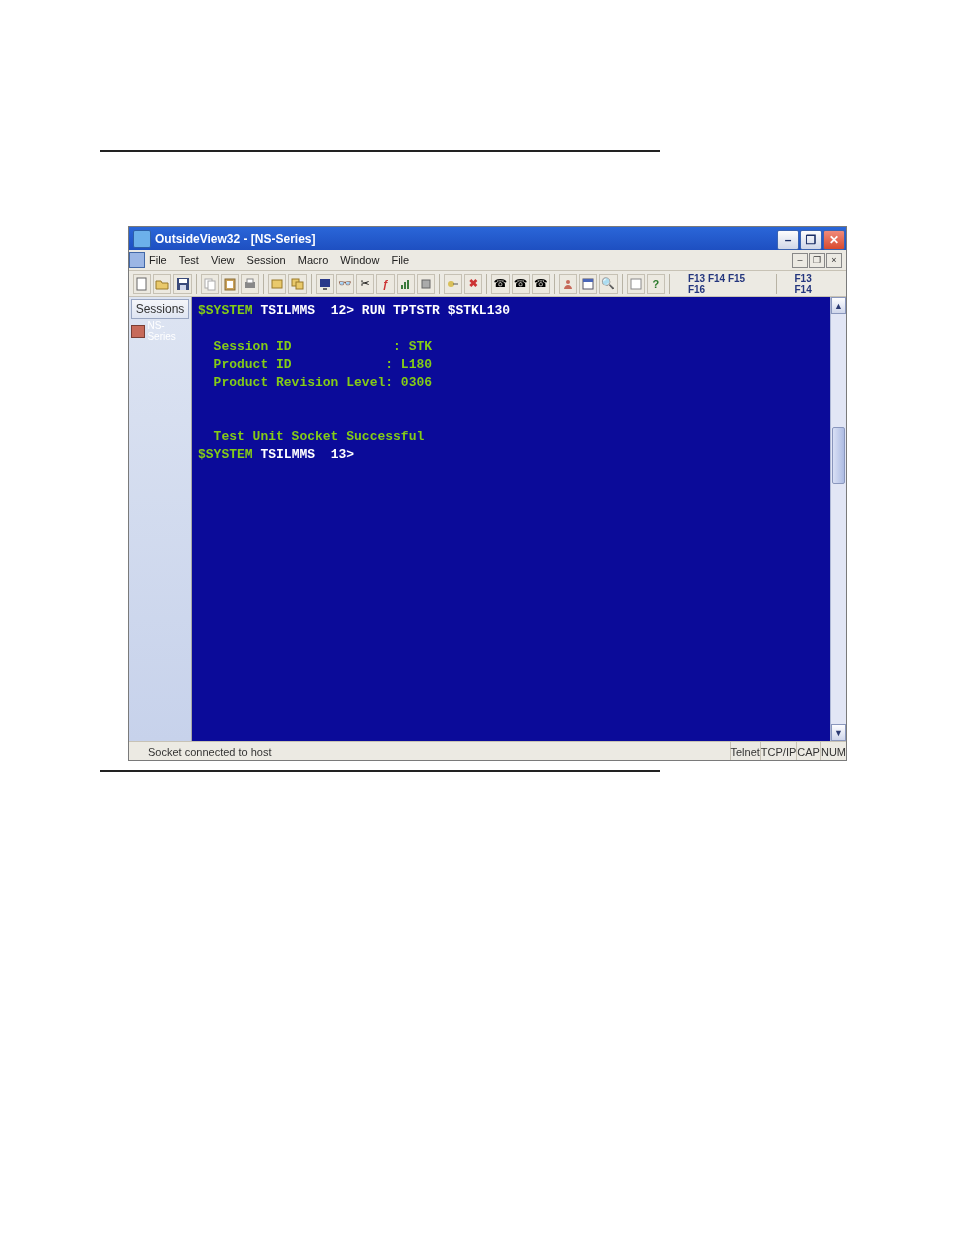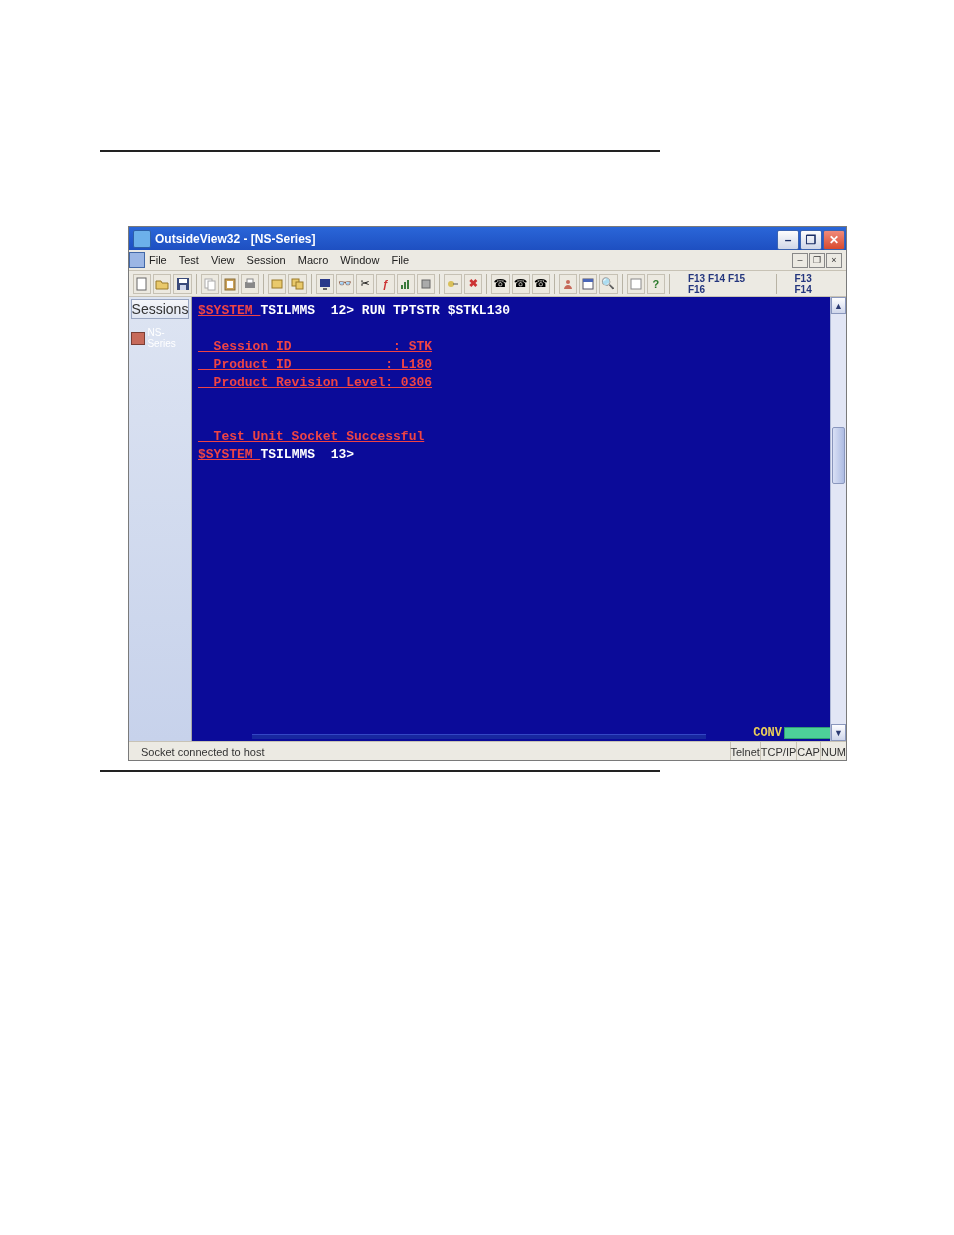--- a/index.html
+++ b/index.html
@@ -18,38 +18,38 @@
   .menubar span{margin-right:12px;cursor:default;}
   .mdi-ctrls{margin-left:auto;display:flex;align-items:center;padding-right:4px;font-size:10px;color:#333;}
   .mdi-ctrls .mbtn{width:14px;height:13px;background:#eceae3;border:1px solid #888;margin-left:1px;display:flex;align-items:center;justify-content:center;font-size:9px;}
   .toolbar{height:25px;background:#eceae3;border-bottom:1px solid #c7c2b5;display:flex;align-items:center;padding:0 3px;overflow:hidden;}
   .tbtn{width:18px;height:18px;margin:0 1px;background:#ece9e0;border:1px solid #c6c1b4;display:inline-flex;align-items:center;justify-content:center;font-size:11px;}
   .tbtn svg{display:block;}
   .tsep{width:1px;height:20px;background:#b8b3a4;margin:0 3px;}
   .fkey{font-size:10px;font-weight:bold;color:#24367e;margin:0 15px;}
   .workarea{display:flex;height:444px;}
   .sidebar{width:62px;background:linear-gradient(#dde4f2,#c7d2eb);border-right:1px solid #a7a7a7;padding-top:2px;}
-  .stab{height:18px;background:linear-gradient(#f5f6f9,#dfe5f2);border:1px solid #99a6c2;margin:0 2px 8px 2px;display:flex;align-items:center;justify-content:center;font-size:14px;color:#333;}
+  .stab{height:18px;background:linear-gradient(#f5f6f9,#dfe5f2);border:1px solid #99a6c2;margin:0 2px 1px 2px;display:flex;align-items:center;justify-content:center;font-size:12px;color:#333;}
   .sitem{display:flex;align-items:center;font-size:10px;color:#fff;margin-left:2px;}
   .sitem .sic{width:13px;height:11px;background:#c76a5a;border:1px solid #7a3e34;margin-right:2px;}
   .term-wrap{flex:1;position:relative;display:flex;}
   .term{flex:1;background:#0b0b99;color:#fff;font-family:"Courier New",monospace;font-size:13px;line-height:18px;padding:5px 0 0 6px;white-space:pre;position:relative;}
-  .tw{color:#ef4444;font-weight:bold;text-decoration:underline;}
+  .tw{color:#84cc16;font-weight:bold;}
   .ty{color:#ffffff;font-weight:bold;}
   .term-bottom{position:absolute;bottom:0;left:0;right:0;height:16px;background:#0b0b99;}
   .term-bottom .conv{position:absolute;right:64px;bottom:1px;color:#eace5a;font-family:"Courier New",monospace;font-size:12px;font-weight:bold;}
   .term-bottom .seg{position:absolute;right:8px;bottom:2px;width:52px;height:10px;background:#4dd099;border:1px solid #2e9f73;}
   .term-bottom .seg2{position:absolute;left:60px;bottom:2px;right:140px;height:4px;background:#17279f;border-top:1px solid #3346c5;}
   .vscroll{width:15px;background:#e2e6f5;border-left:1px solid #adb7d6;position:relative;}
   .vscroll .up,.vscroll .down{position:absolute;left:0;width:13px;height:15px;background:linear-gradient(#fdfdff,#cfd6eb);border:1px solid #8a97bd;display:flex;align-items:center;justify-content:center;font-size:9px;color:#2c3b73;}
   .vscroll .up{top:0;}
   .vscroll .down{bottom:0;}
   .vscroll .thumb{position:absolute;left:1px;top:130px;width:11px;height:55px;background:linear-gradient(90deg,#d9e0f5,#aebce3);border:1px solid #8a97bd;border-radius:2px;}
   .statusbar{height:19px;background:#eceae3;border-top:1px solid #c7c2b5;display:flex;align-items:center;font-size:11px;color:#333;}
-  .statusbar .stext{flex:0 0 auto;padding-left:12px;}
+  .statusbar .stext{flex:0 0 auto;padding-left:19px;}
   .statusbar .filler{flex:1;}
   .spanel{border-left:1px solid #c7c2b5;padding:0 0;height:100%;display:flex;align-items:center;}
 </style>
 </head>
 <body>
 
 <div class="page">
   <a class="toplink"></a>
   <div class="hr"></div>
 
@@ -204,25 +204,20 @@
         <div class="term" id="term"><span class="tw">$SYSTEM </span><span class="ty">TSILMMS  12&gt; RUN TPTSTR $STKL130</span>
 <span class="tw"></span>
 <span class="tw">  Session ID             : STK</span>
 <span class="tw">  Product ID            : L180</span>
 <span class="tw">  Product Revision Level: 0306</span>
 <span class="tw"></span>
 <span class="tw"></span>
 <span class="tw">  Test Unit Socket Successful</span>
 <span class="tw">$SYSTEM </span><span class="ty">TSILMMS  13&gt;</span>
 </div>
-        <div class="term-bottom">
-          <div class="seg2"></div>
-          <span class="conv">CONV</span>
-          <div class="seg"></div>
-        </div>
         <div class="vscroll">
           <div class="up">▲</div>
           <div class="thumb"></div>
           <div class="down">▼</div>
         </div>
       </div>
     </div>
 
     <div class="statusbar">
       <span class="stext">Socket connected to host</span>

